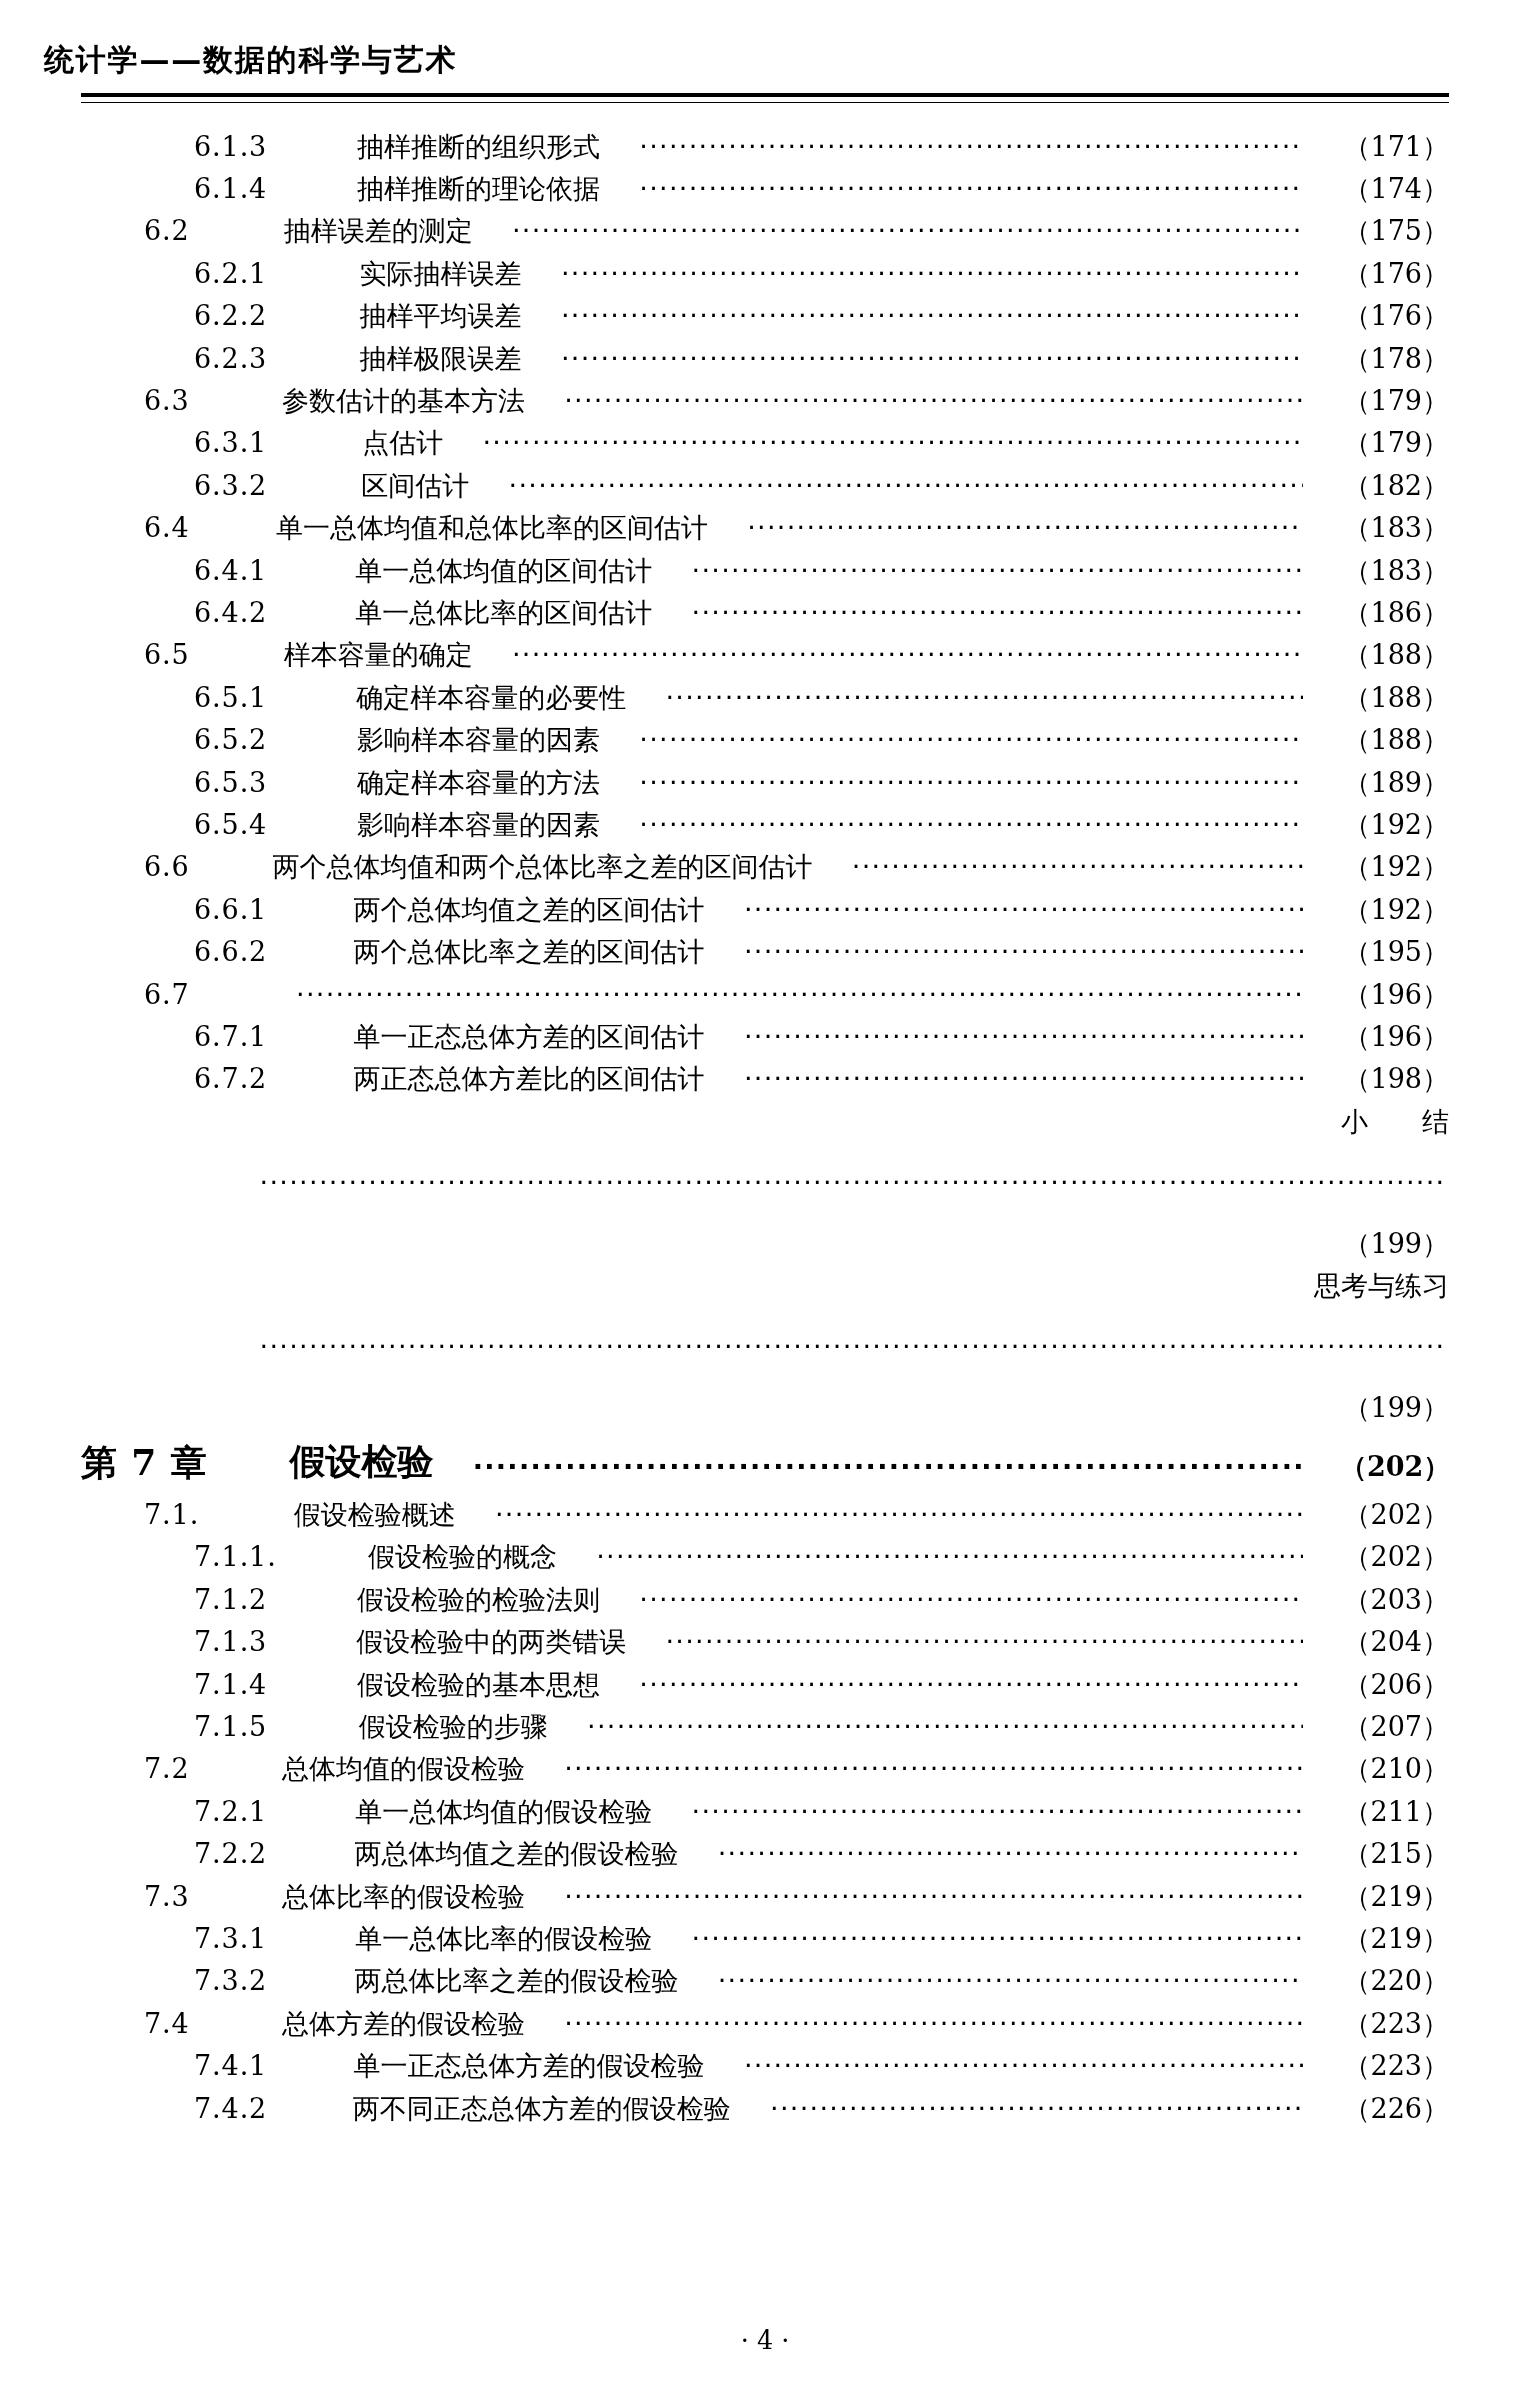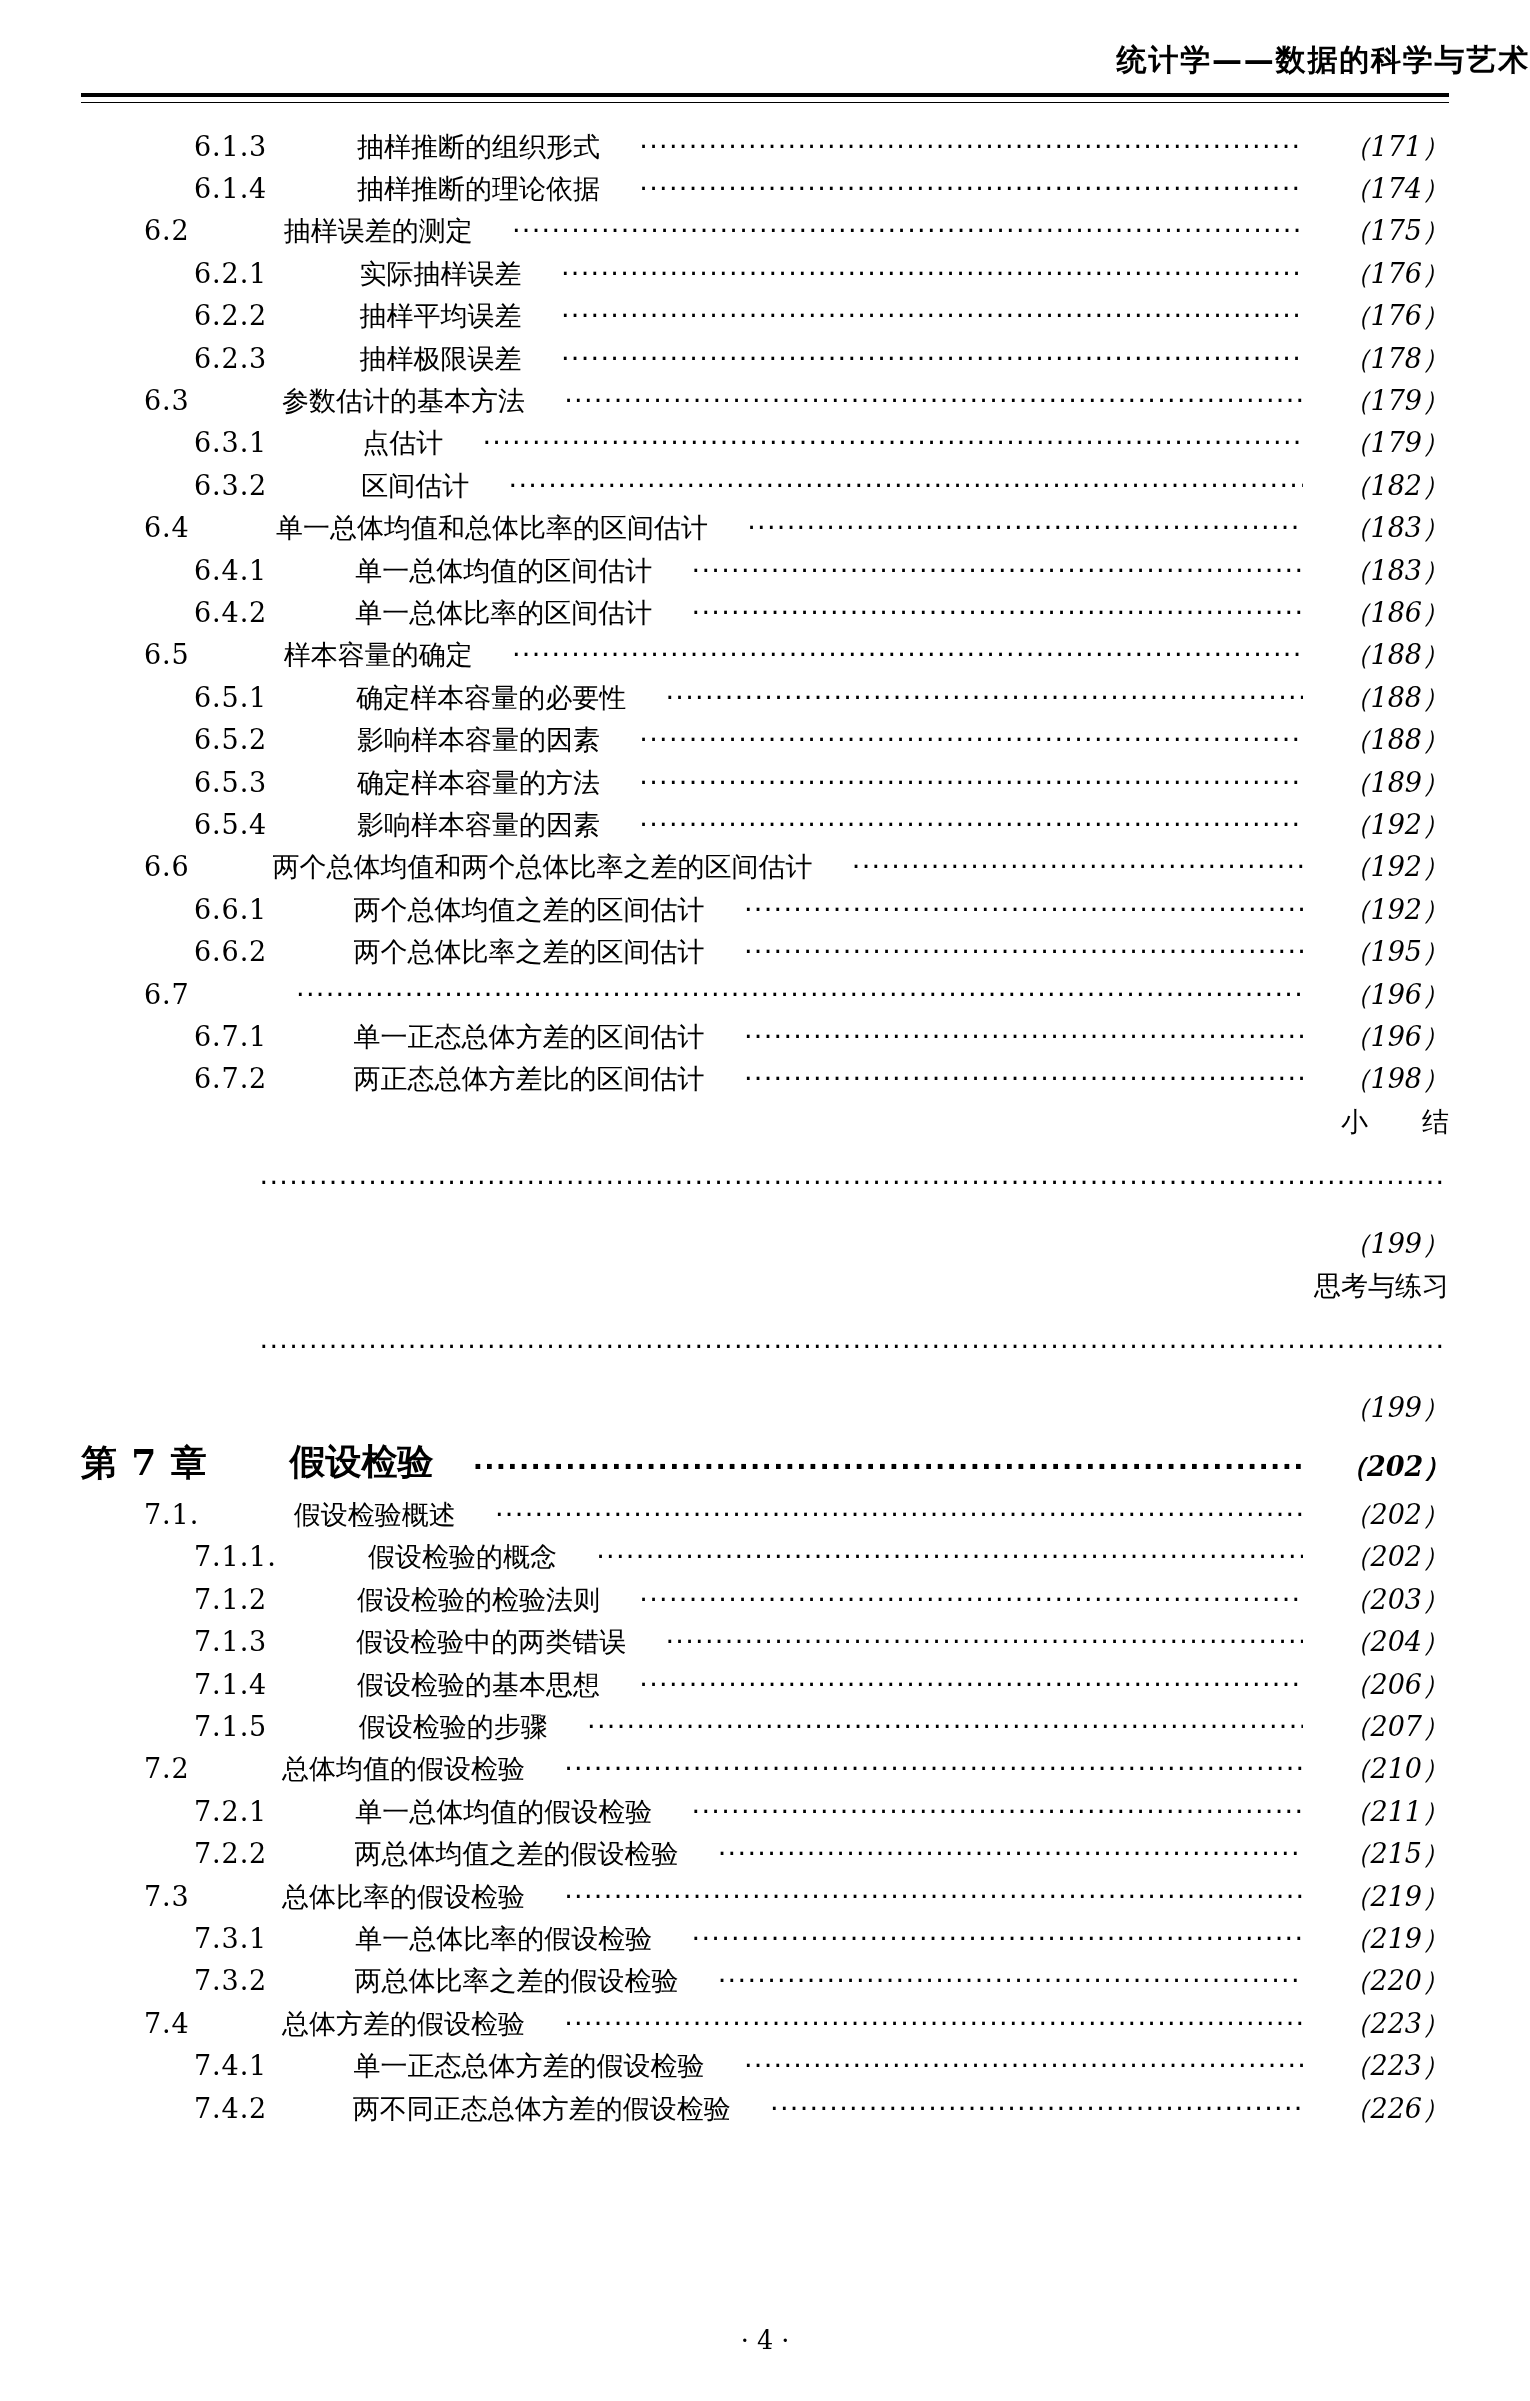--- a/index.html
+++ b/index.html
@@ -18,21 +18,22 @@
   .page {
     width: 1530px;
     height: 2401px;
     box-sizing: border-box;
     padding: 0;
     position: relative;
   }
   
   .header {
     padding-top: 40px;
-    text-align: right;
+    text-align: left;
+    padding-left: 44px;
   }
   .header-title {
     font-size: 30px;
     font-weight: bold;
     letter-spacing: 1.8px;
     font-family: "DejaVu Sans", "Liberation Sans", sans-serif;
   }
   .rule-thick {
     margin: 12.3px 81px 0 81px;
     border-top: 4.4px solid #000;
@@ -72,21 +73,20 @@
     letter-spacing: 1.3px;
     margin: 0 3.5px 0 5.3px;
     color: #000;
   }
   .page-no {
     font-family: "DejaVu Serif", "Liberation Serif", serif;
     font-size: 27px;
     min-width: 109px;
     text-align: right;
     letter-spacing: 0px;
-    font-style: italic;
   }
   
   .lvl-chapter { padding-left: 0px; font-weight: bold; }
   .lvl-chapter .num, .lvl-chapter .label { font-weight: bold; font-size: 36px; }
   .lvl-1 { padding-left: 63px; }
   .lvl-2 { padding-left: 113px; }
   .lvl-plain { padding-left: 63px; flex-direction: column; }
 
   .chapter-row { margin-top: 23px; margin-bottom: 21px; }
   .chapter-gap { display:inline-block; width: 23px; }

